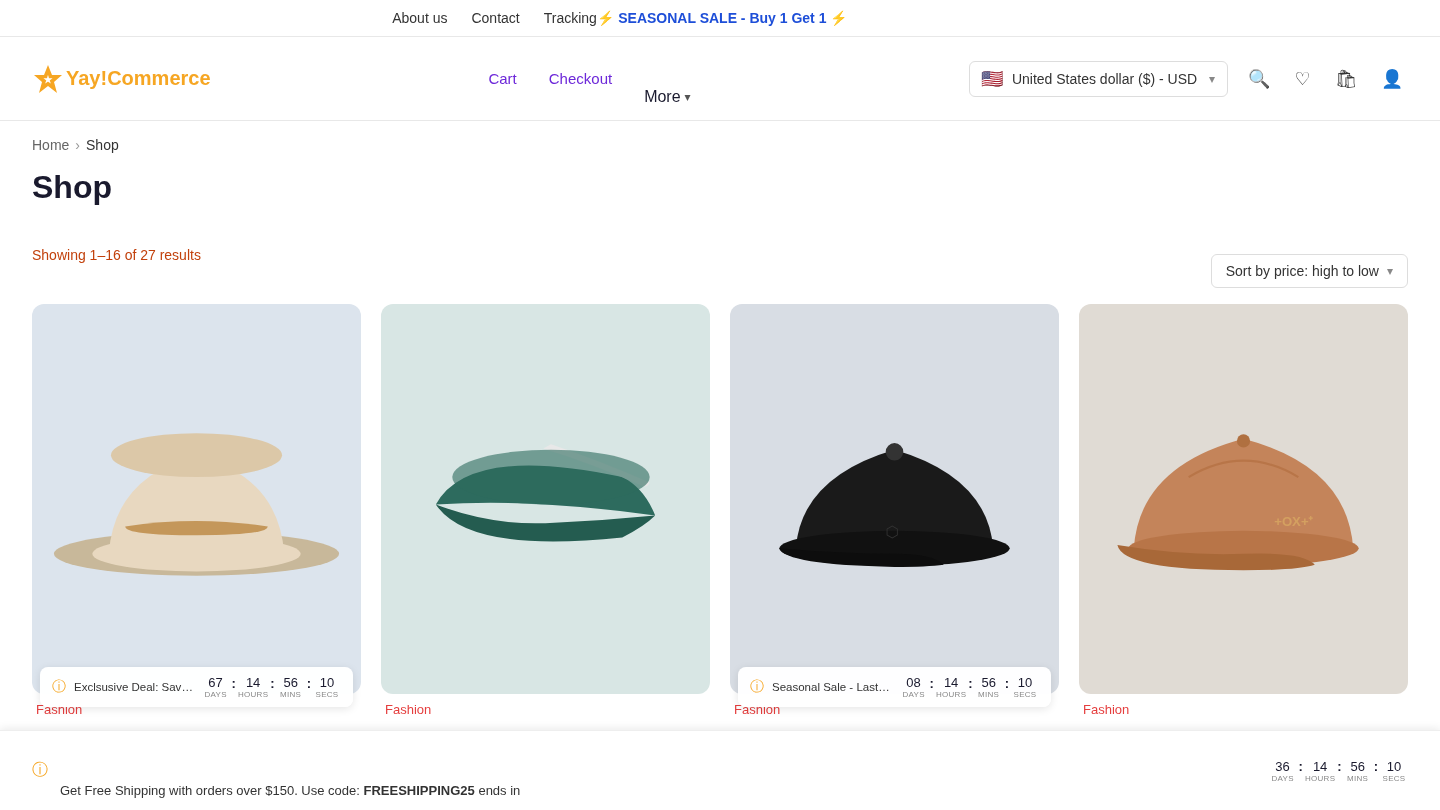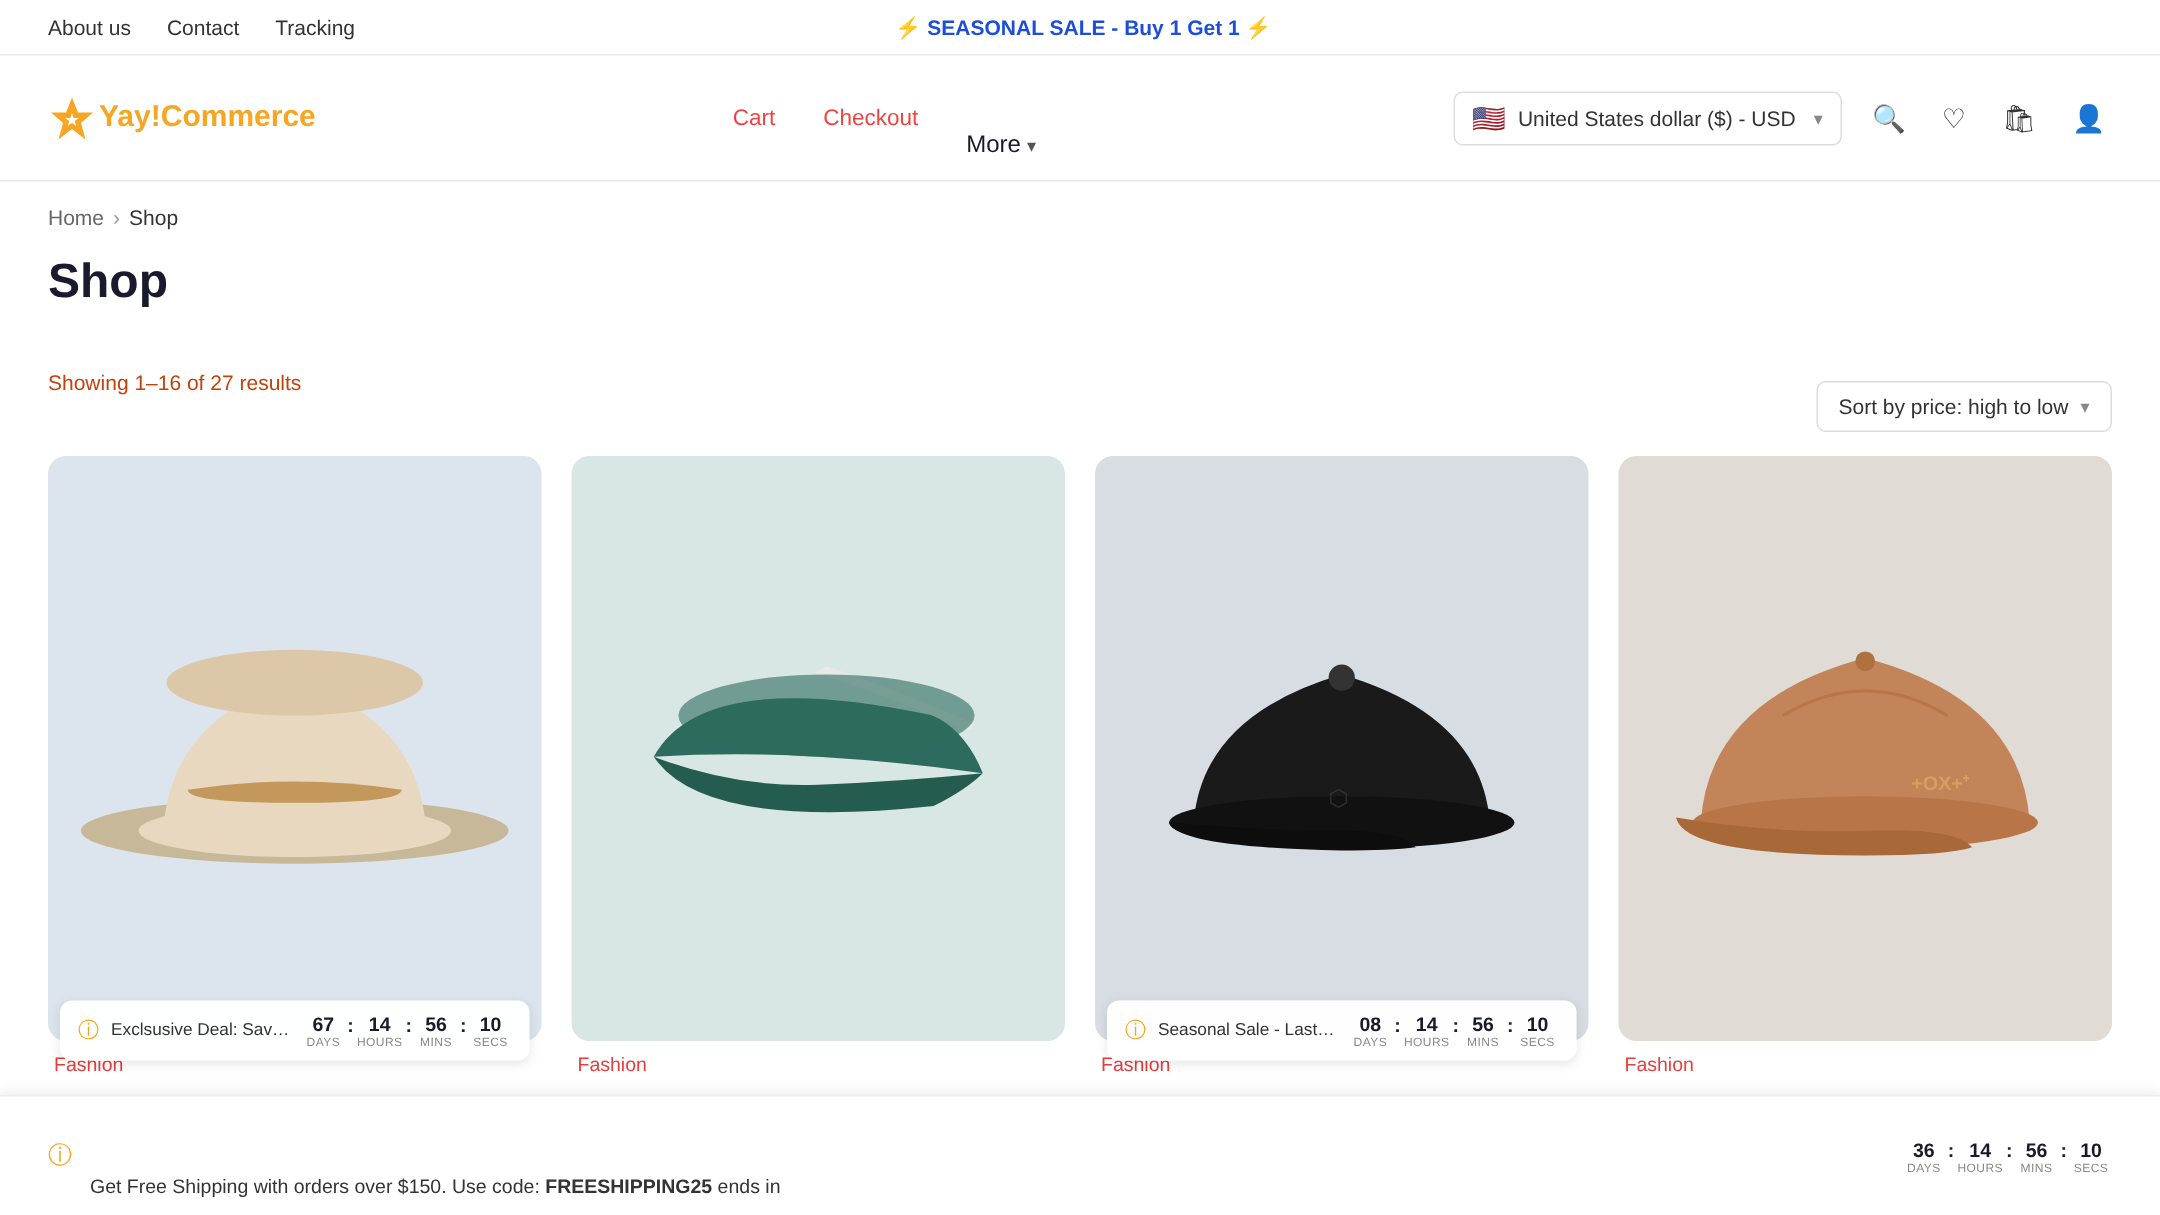--- a/index.html
+++ b/index.html
@@ -2,21 +2,21 @@
 <html><head>
   <meta charset="utf-8">
   <style>
     * { box-sizing: border-box; margin: 0; padding: 0; }
     body { font-family: -apple-system, BlinkMacSystemFont, 'Segoe UI', sans-serif; background: #fff; color: #1a1a2e; }
 
     
     .top-bar {
       display: flex;
       align-items: center;
-      justify-content: space-between;
+      justify-content: center;
       padding: 10px 32px;
       border-bottom: 1px solid #e8e8e8;
       font-size: 14px;
       color: #333;
     }
     .top-bar-left { display: flex; gap: 24px; }
     .top-bar-left a { text-decoration: none; color: #333; cursor: pointer; }
     .top-bar-center { font-weight: 700; font-size: 14px; }
     .top-bar-center .sale-text { color: #1d4ed8; }
     .top-bar-center .lightning { color: #f6a623; }
@@ -26,21 +26,21 @@
       display: flex;
       align-items: center;
       justify-content: space-between;
       padding: 14px 32px;
       border-bottom: 1px solid #e8e8e8;
     }
     .logo-text { font-size: 20px; font-weight: 700; color: #1a1a2e; }
     .logo-text span { color: #f6a623; }
 
     .nav { display: flex; align-items: center; gap: 32px; }
-    .nav a { text-decoration: none; color: #ef4444; font-size: 15px; cursor: pointer; }
+    .nav a { text-decoration: none; color: #6d28d9; font-size: 15px; cursor: pointer; }
     .nav-more { display: flex; align-items: center; gap: 4px; cursor: pointer; margin-top: 37px; }
     .nav-more-chevron { font-size: 12px; color: #555; }
 
     .header-right { display: flex; align-items: center; gap: 16px; }
     .currency-select {
       display: flex; align-items: center; gap: 8px;
       border: 1px solid #ddd; border-radius: 6px;
       padding: 6px 12px; cursor: pointer; font-size: 14px; color: #333;
       background: #fff;
     }
@@ -122,21 +122,21 @@
       align-items: center;
       gap: 8px;
       font-size: 12px;
       box-shadow: 0 2px 8px rgba(0,0,0,0.1);
       z-index: 10;
     }
     .banner-icon { color: #f6a623; font-size: 14px; flex-shrink: 0; }
     .banner-text { flex: 1; font-size: 11.5px; color: #333; font-weight: 500; white-space: nowrap; overflow: hidden; text-overflow: ellipsis; }
     .countdown { display: flex; align-items: center; gap: 2px; flex-shrink: 0; }
     .count-unit { display: flex; flex-direction: column; align-items: center; min-width: 28px; }
-    .count-num { font-size: 13px; font-weight: 700; color: #1a1a2e; }
+    .count-num { font-size: 13px; font-weight: 400; color: #1a1a2e; }
     .count-label { font-size: 8px; color: #888; text-transform: uppercase; letter-spacing: 0.3px; }
     .count-sep { font-weight: 700; color: #1a1a2e; font-size: 13px; margin-bottom: 8px; }
 
     
     .product-category {
       padding: 8px 4px 2px;
       font-size: 13px;
       color: #e53e3e;
       font-weight: 500;
     }

